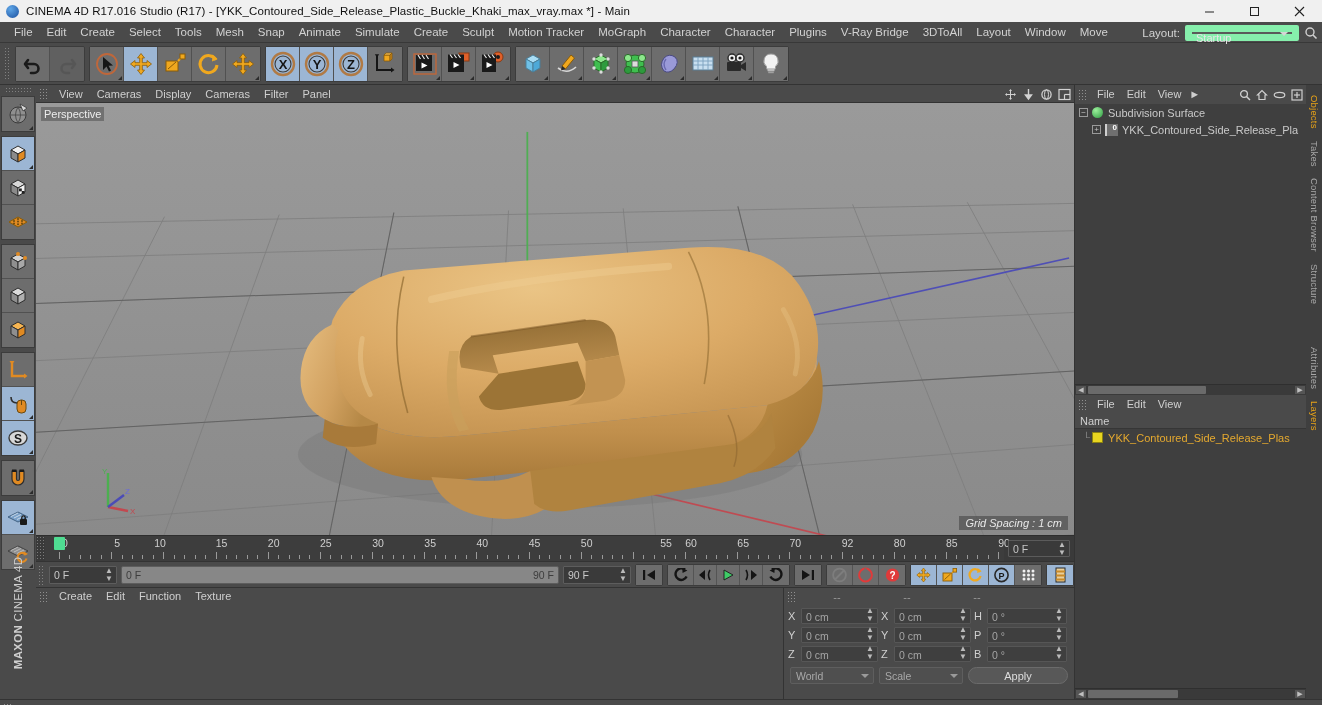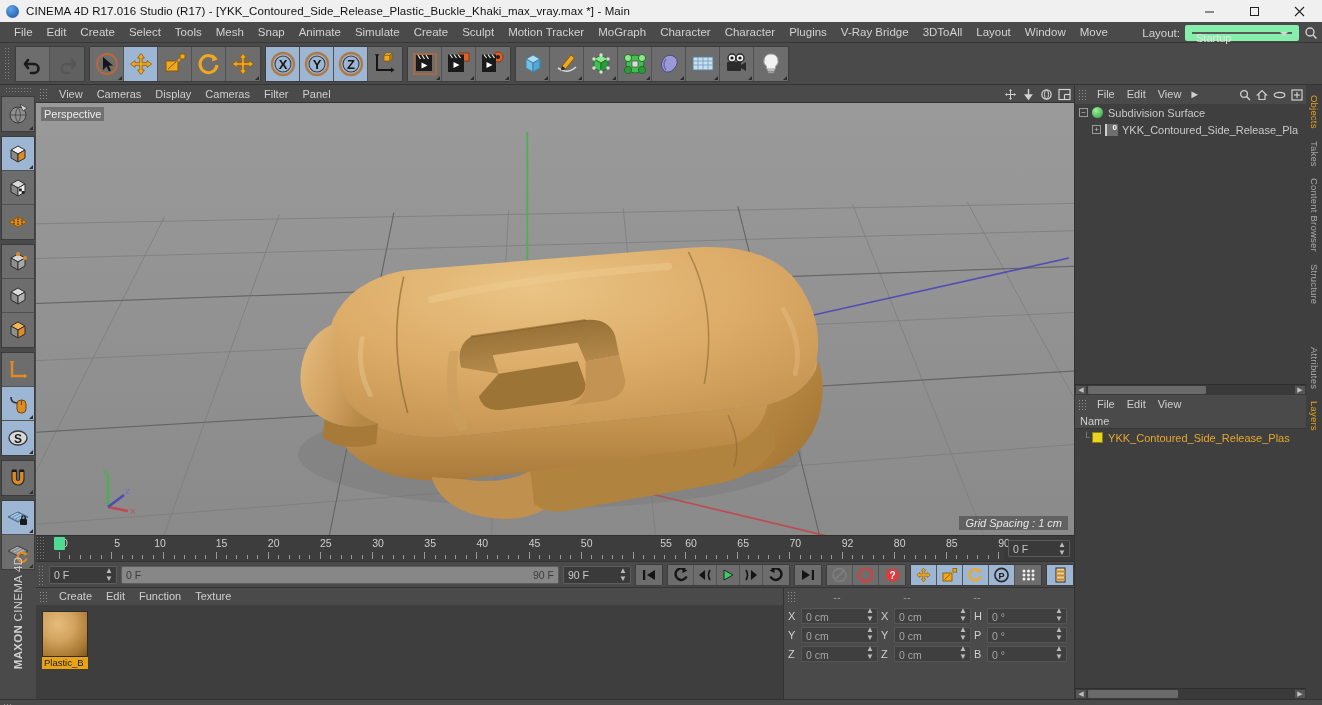--- a/index.html
+++ b/index.html
@@ -1063,26 +1063,20 @@
 
       <div class="matrow">
         <div class="matmgr">
           <div class="mm-header">
             <div class="vp-grip"></div>
             <div class="mm-menu">Create</div>
             <div class="mm-menu">Edit</div>
             <div class="mm-menu">Function</div>
             <div class="mm-menu">Texture</div>
           </div>
-          <div class="mm-body">
-            <div class="mat-chip">
-              <div class="mat-sphere"></div>
-              <div class="mat-name">Plastic_B</div>
-            </div>
-          </div>
         </div>
 
         <div class="coordmgr">
           <div class="cm-header">
             <div class="cm-grip"></div>
             <div class="cm-dash">--</div>
             <div class="cm-dash">--</div>
             <div class="cm-dash">--</div>
           </div>
           <div class="cm-rows">
@@ -1131,20 +1125,31 @@
                   <span>0 cm</span>
                   <span class="spin">▲<br>▼</span>
                 </div>
               <div class="cm-lbl">B</div>
               <div class="cm-inp" style="margin-right:0;width:80px;">
                   <span>0 °</span>
                   <span class="spin">▲<br>▼</span>
                 </div>
             </div>
           </div>
+          <div class="cm-foot">
+            <div class="cm-sel">
+              <span>World</span>
+              <span class="caret"></span>
+            </div>
+            <div class="cm-sel">
+              <span>Scale</span>
+              <span class="caret"></span>
+            </div>
+            <div class="cm-apply">Apply</div>
+          </div>
         </div>
       </div>
     </div>
 
     <div class="rightpanel">
 
       <div class="rp-section" style="height:310px;">
         <div class="rp-header">
           <div class="rp-grip"></div>
           <div class="rp-menu">File</div>

